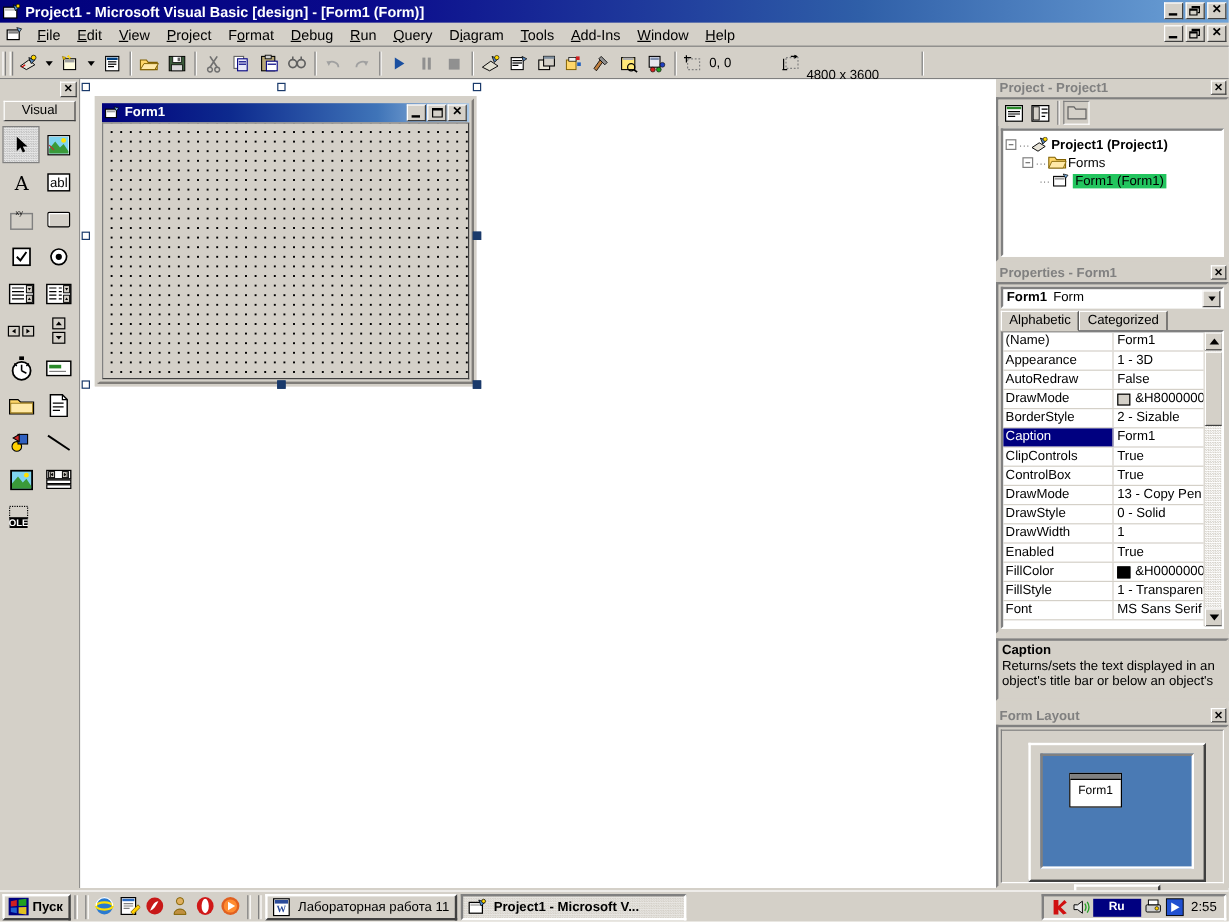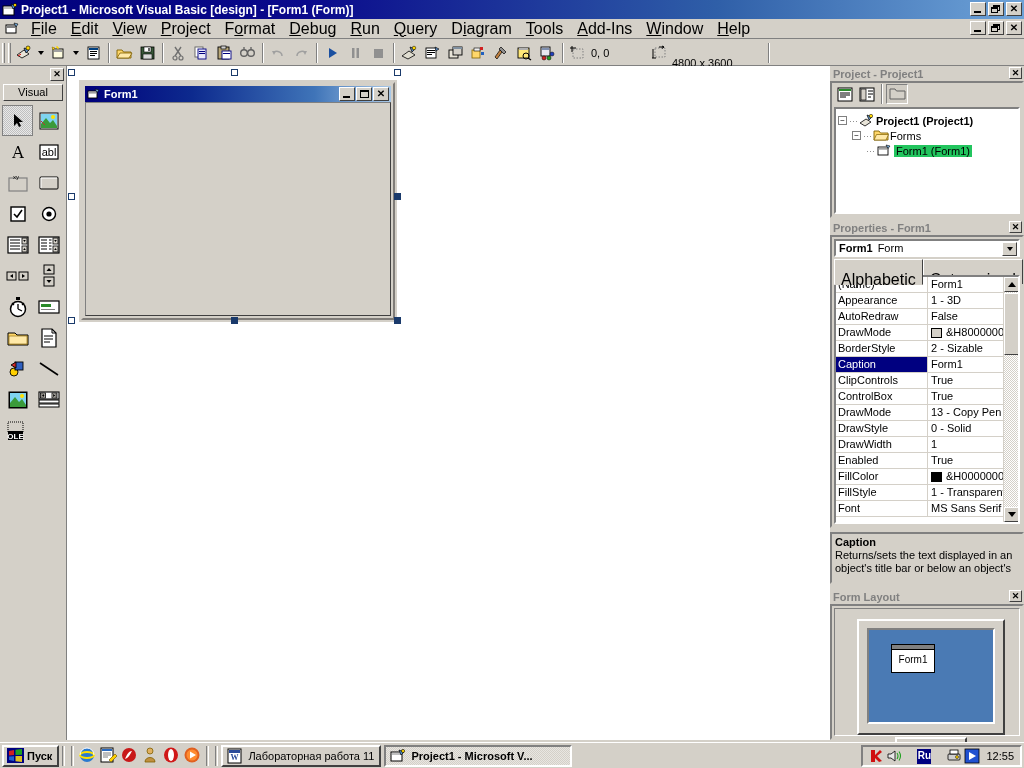--- a/index.html
+++ b/index.html
@@ -50,21 +50,21 @@
   .gl-x { position:absolute; left:0; top:0; right:0; bottom:0; font-size:10px; font-weight:bold; line-height:12px; text-align:center; }
 
   
   #menubar {
     position: absolute; left: 0; top: 19px; width: 1024px; height: 20px;
     background: #d4d0c8; display: flex; align-items: center;
     border-bottom: 1px solid #808080;
   }
   #menubar .mb-icon { width: 16px; height: 16px; margin: 0 4px 0 4px; position: relative; flex:none; }
   .menuitem {
-    padding: 2px 7px; font-size: 16px; color: #000; white-space: nowrap; cursor: default;
+    padding: 2px 7px; font-size: 12px; color: #000; white-space: nowrap; cursor: default;
   }
   .menuitem u { text-decoration: underline; }
   .menu-wincontrols { position: absolute; right: 2px; top: 2px; display: flex; gap: 2px; }
 
   
   #toolbar {
     position: absolute; left: 0; top: 40px; width: 1024px; height: 26px;
     background: #d4d0c8; display: flex; align-items: center;
     border-bottom: 1px solid #808080;
   }
@@ -187,21 +187,21 @@
     background:#fff; border:2px solid #808080; border-right-color:#fff; border-bottom-color:#fff;
     display:flex; align-items:center; padding-left:3px; font-size:11px;
   }
   #prop-combo .cb-arrow {
     position:absolute; right:1px; top:1px; width:15px; height:14px; background:#d4d0c8;
     border:1px solid #fff; border-right-color:#404040; border-bottom-color:#404040;
     display:flex; align-items:center; justify-content:center;
   }
   #prop-tabs { position:absolute; left:2px; top:22px; right:2px; height:17px; display:flex; }
   .ptab {
-    height:17px; padding:12px 6px; font-size:16px; line-height:15px;
+    height:17px; padding:0 6px; font-size:11px; line-height:15px;
     background:#d4d0c8; border:1px solid #fff; border-right-color:#404040; border-bottom:none;
   }
   .ptab.active { font-weight:normal; border-bottom:1px solid #d4d0c8; position:relative; z-index:2; }
   #prop-grid {
     position:absolute; left:2px; top:38px; right:2px; bottom:2px;
     background:#fff; border:2px solid #808080; border-right-color:#fff; border-bottom-color:#fff;
     overflow:hidden;
   }
   .prow { display:flex; height:16px; font-size:11px; border-bottom:1px solid #d4d0c8; }
   .pname { width:92px; flex:none; padding-left:2px; overflow:hidden; white-space:nowrap;
@@ -274,22 +274,22 @@
     font-weight:bold;
   }
   #tray {
     position:absolute; right:2px; top:2px; height:22px; display:flex; align-items:center;
     padding:0 4px; background:#d4d0c8;
     border:2px solid #808080; border-right-color:#fff; border-bottom-color:#fff;
   }
   .trayicon { width:16px; height:16px; margin:0 1px; position:relative; }
   #clock { font-size:11px; margin-left:5px; margin-right:2px; }
   #langind {
-    width:14px; height:15px; background:#000080; color:#fff; font-size:10px;
-    text-align:center; line-height:14px; font-weight:bold; margin:0 14px;
+    width:40px; height:15px; background:#000080; color:#fff; font-size:10px;
+    text-align:center; line-height:14px; font-weight:bold; margin:0 1px;
   }
 </style>
 </head>
 <body>
 
 <div id="app">
 
   <div id="titlebar">
     <span class="tb-icon">
       <svg width="16" height="16" viewBox="0 0 16 16">
@@ -1055,17 +1055,17 @@
           <rect x="4" y="2" width="8" height="4" fill="#fff" stroke="#000" stroke-width="0.8"></rect>
           <circle cx="11" cy="9" r="1.5" fill="#ffd000" stroke="#000" stroke-width="0.5"></circle>
         </svg>
       </span>
       <span class="trayicon">
         <svg width="16" height="16" viewBox="0 0 16 16">
           <rect x="1" y="1" width="14" height="14" fill="#2050d0" stroke="#000" stroke-width="0.8"></rect>
           <path d="M5 4 L12 8 L5 12 Z" fill="#ffffff"></path>
         </svg>
       </span>
-      <span id="clock">12:55</span>
+      <span id="clock">2:55</span>
     </div>
   </div>
 
 </div>
 
 </body></html>

